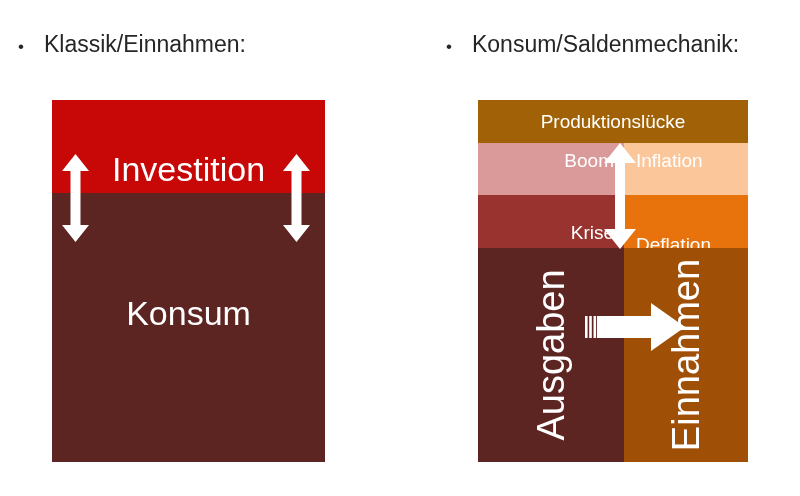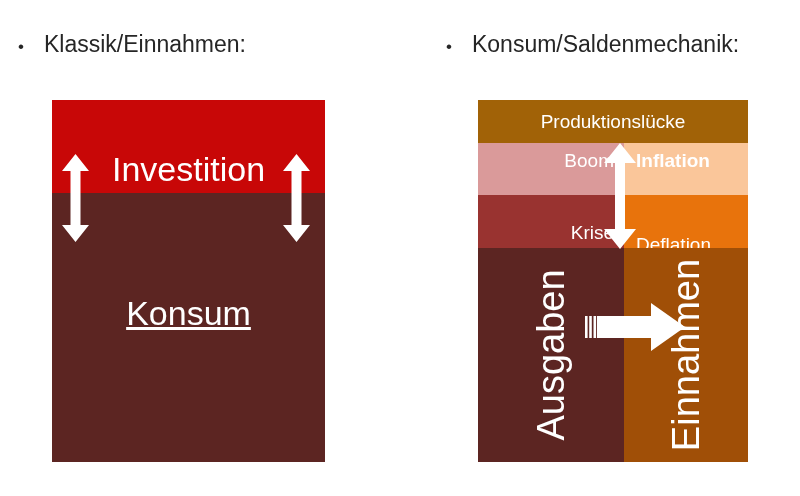--- a/index.html
+++ b/index.html
@@ -74,21 +74,20 @@
   }
   #band-konsum {
     left: 0; top: 93px; width: 273px; height: 269px;
     background: #5c2522;
   }
   #band-konsum .band-label {
     font-size: 34px;
     left: 50%;
     transform: translateX(-50%);
     top: 103px;
-    text-decoration: underline;
   }
 
   
   .vdbl-arrow {
     position: absolute;
   }
   #arrow-invest-left  { left: 62px;  top: 154px; width: 27px; height: 88px; }
   #arrow-invest-right { left: 283px; top: 154px; width: 27px; height: 88px; }
 
   
@@ -230,21 +229,21 @@
     </div>
     <div class="band" id="band-krise" style="background: rgb(153, 51, 48);">
       <span class="band-label">Krise</span>
     </div>
     <div class="band" id="band-ausgaben" style="background: rgb(92, 37, 34);">
       <span class="band-label">Ausgaben</span>
     </div>
   </div>
 
   <div id="col-right">
-    <div class="band" id="band-inflation" style="background: rgb(250, 198, 154); font-weight: bold;">
+    <div class="band" id="band-inflation" style="background: rgb(250, 198, 154);">
       <span class="band-label">Inflation</span>
     </div>
     <div class="band" id="band-deflation" style="background: rgb(232, 115, 12);">
       <span class="band-label">Deflation</span>
     </div>
     <div class="band" id="band-einnahmen" style="background: rgb(160, 79, 7);">
       <span class="band-label">Einnahmen</span>
     </div>
   </div>
 

